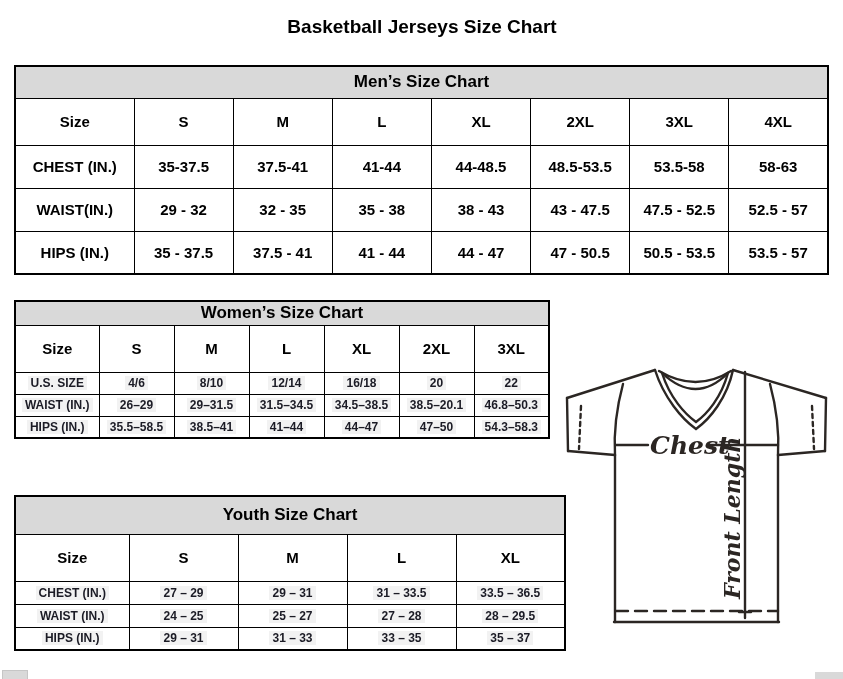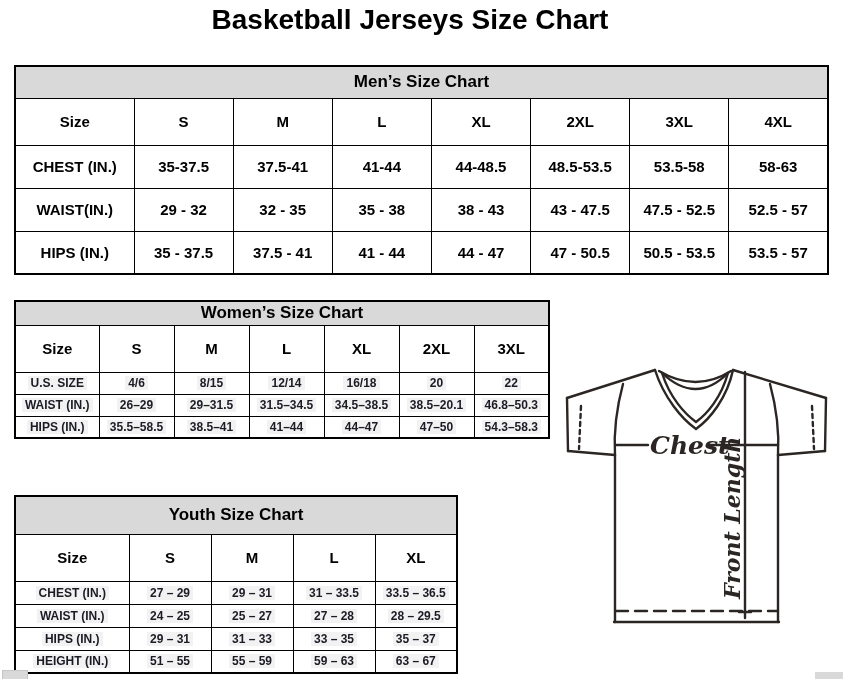--- a/index.html
+++ b/index.html
@@ -1,43 +1,43 @@
 <!DOCTYPE html>
 <html><head>
 <meta charset="utf-8">
 <style>
   html,body { margin:0; padding:0; background:#fff; }
   .canvas {
     position:relative; width:843px; height:679px; background:#ffffff;
     font-family:"Liberation Sans", sans-serif; overflow:hidden;
   }
   .page-title {
-    margin:4px; width:812px; text-align:center;
-    font-size:28px; font-weight:bold; color:#000;
+    margin:16px; width:812px; text-align:center;
+    font-size:19px; font-weight:bold; color:#000;
   }
   table.size-table {
     position:absolute; border-collapse:collapse; table-layout:fixed;
     border:2px solid #000; text-align:center; font-weight:bold; color:#000;
   }
   table.size-table td { border:1px solid #000; padding:0; vertical-align:middle; overflow:hidden; }
   td.band { background:#d9d9d9; font-size:17px; }
   tr.band-row { height:32px; }
   tr.hdr-row { height:47px; }
   tr.hdr-row td { font-size:15px; }
 
   #mens { left:14px; top:65px; width:815px; }
   #mens tr.data-row { height:43px; }
   #mens tr.data-row td { font-size:15px; }
 
   #womens { left:14px; top:300px; width:536px; }
   #womens tr.band-row { height:24px; }
   #womens tr.data-row { height:22px; }
   #womens tr.data-row td { font-size:12px; }
 
-  #youth { left:14px; top:495px; width:444px;padding-left:18px; }
+  #youth { left:14px; top:495px; width:552px;padding-left:18px; }
   #youth tr.band-row { height:38px; }
   #youth tr.data-row { height:23px; }
   #youth tr.data-row td { font-size:12px; }
 
   .hl { background:#f2f2f2; color:#1b1b25; padding:0 3px; white-space:nowrap; }
 
   .jersey { position:absolute; left:558px; top:366px; }
   .jersey .ln { fill:none; stroke:#2b2623; stroke-width:2.4; stroke-linecap:round; }
   .jersey .dash { stroke-dasharray:4,4; }
   .jersey .hem { stroke-dasharray:12,7; }
@@ -133,21 +133,21 @@
       <td>S</td>
       <td>M</td>
       <td>L</td>
       <td>XL</td>
       <td>2XL</td>
       <td>3XL</td>
     </tr>
     <tr class="data-row">
       <td><span class="hl">U.S. SIZE</span></td>
       <td><span class="hl">4/6</span></td>
-      <td><span class="hl">8/15</span></td>
+      <td><span class="hl">8/10</span></td>
       <td><span class="hl">12/14</span></td>
       <td><span class="hl">16/18</span></td>
       <td><span class="hl">20</span></td>
       <td><span class="hl">22</span></td>
     </tr>
     <tr class="data-row">
       <td><span class="hl">WAIST (IN.)</span></td>
       <td><span class="hl">26–29</span></td>
       <td><span class="hl">29–31.5</span></td>
       <td><span class="hl">31.5–34.5</span></td>
@@ -199,27 +199,20 @@
       <td><span class="hl">25 – 27</span></td>
       <td><span class="hl">27 – 28</span></td>
       <td><span class="hl">28 – 29.5</span></td>
     </tr>
     <tr class="data-row">
       <td><span class="hl">HIPS (IN.)</span></td>
       <td><span class="hl">29 – 31</span></td>
       <td><span class="hl">31 – 33</span></td>
       <td><span class="hl">33 – 35</span></td>
       <td><span class="hl">35 – 37</span></td>
-    </tr>
-    <tr class="data-row">
-      <td><span class="hl">HEIGHT (IN.)</span></td>
-      <td><span class="hl">51 – 55</span></td>
-      <td><span class="hl">55 – 59</span></td>
-      <td><span class="hl">59 – 63</span></td>
-      <td><span class="hl">63 – 67</span></td>
     </tr>
   </tbody>
     </table>
 
   <svg class="jersey" width="277" height="262" viewBox="0 0 277 262" xmlns="http://www.w3.org/2000/svg">
 
     <path class="ln" d="M97,4 L9,32"></path>
     <path class="ln" d="M9,32 L10,85"></path>
     <path class="ln" d="M10,85 L57,89"></path>
     <path class="ln dash" d="M23,40 L21,83"></path>

